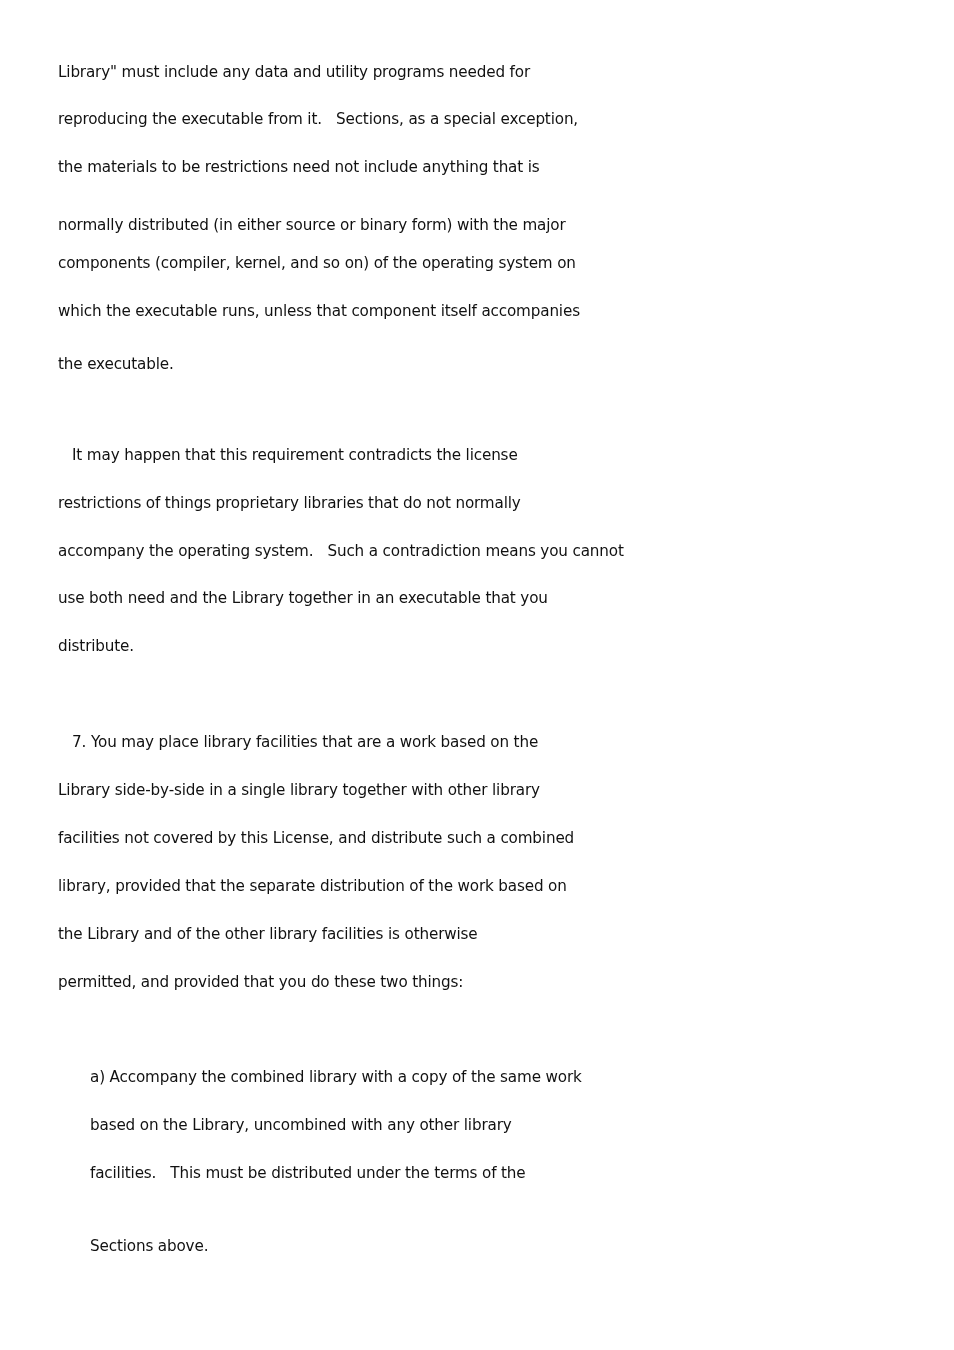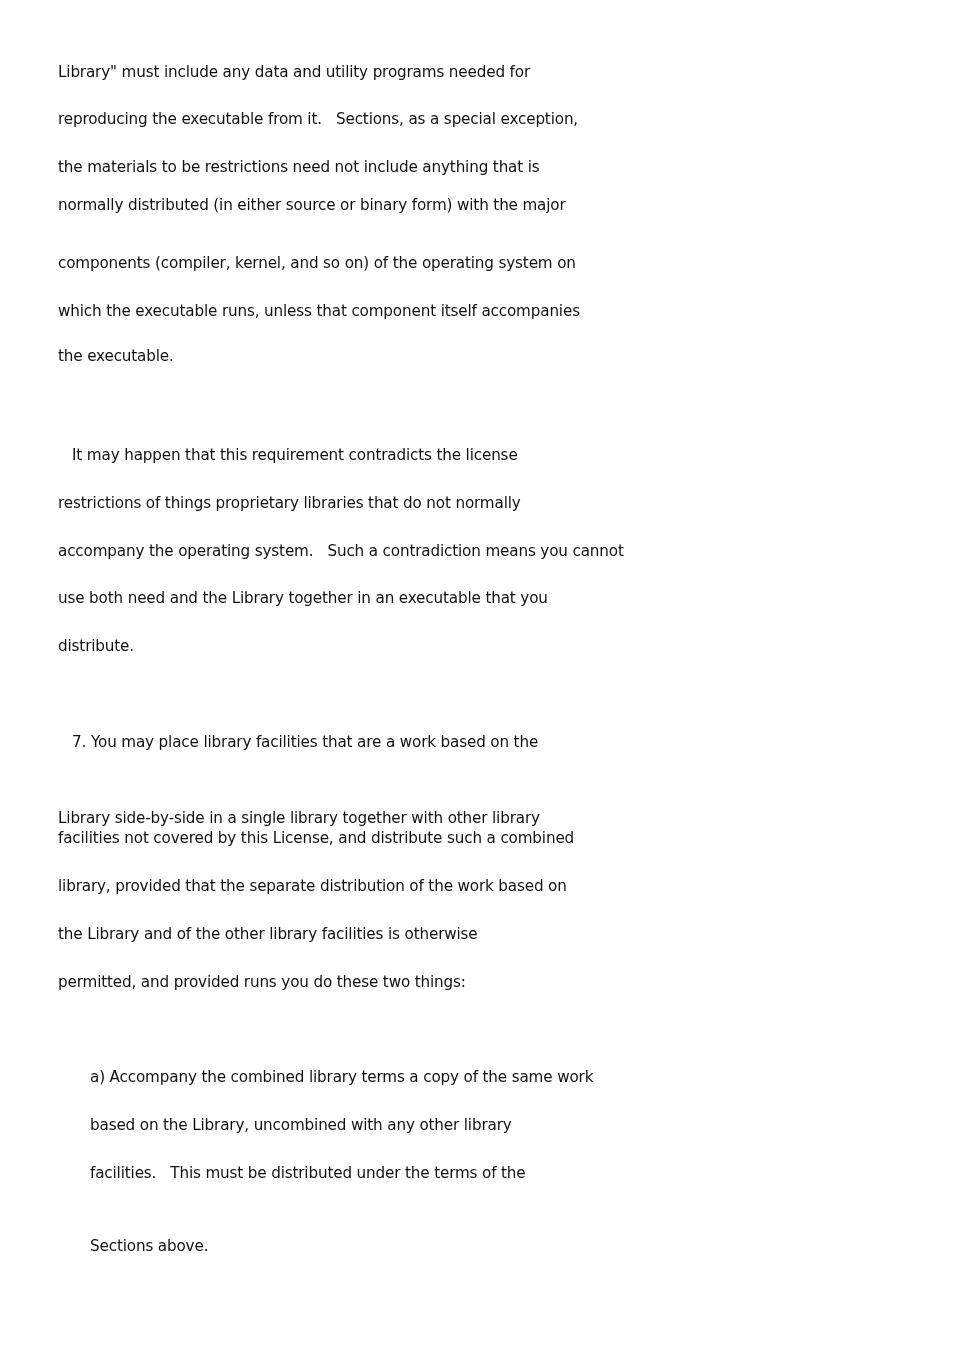--- a/index.html
+++ b/index.html
@@ -21,43 +21,43 @@
 </style>
 </head>
 <body>
 
 <div class="page">
 
   <div>
     <div class="line" style="top:62px">Library" must include any data and utility programs needed for</div>
     <div class="line" style="top:109px">reproducing the executable from it.   Sections, as a special exception,</div>
     <div class="line" style="top:157px">the materials to be restrictions need not include anything that is</div>
-    <div class="line" style="top:195px">normally distributed (in either source or binary form) with the major</div>
+    <div class="line" style="top:215px">normally distributed (in either source or binary form) with the major</div>
     <div class="line" style="top:253px">components (compiler, kernel, and so on) of the operating system on</div>
     <div class="line" style="top:301px">which the executable runs, unless that component itself accompanies</div>
-    <div class="line" style="top:346px">the executable.</div>
+    <div class="line" style="top:354px">the executable.</div>
   </div>
 
   <div>
     <div class="line" style="top:445px">   It may happen that this requirement contradicts the license</div>
     <div class="line" style="top:493px">restrictions of things proprietary libraries that do not normally</div>
     <div class="line" style="top:541px">accompany the operating system.   Such a contradiction means you cannot</div>
     <div class="line" style="top:588px">use both need and the Library together in an executable that you</div>
     <div class="line" style="top:636px">distribute.</div>
   </div>
 
   <div>
     <div class="line" style="top:732px">   7. You may place library facilities that are a work based on the</div>
-    <div class="line" style="top:808px">Library side-by-side in a single library together with other library</div>
+    <div class="line" style="top:780px">Library side-by-side in a single library together with other library</div>
     <div class="line" style="top:828px">facilities not covered by this License, and distribute such a combined</div>
     <div class="line" style="top:876px">library, provided that the separate distribution of the work based on</div>
     <div class="line" style="top:924px">the Library and of the other library facilities is otherwise</div>
-    <div class="line" style="top:972px">permitted, and provided runs you do these two things:</div>
+    <div class="line" style="top:972px">permitted, and provided that you do these two things:</div>
   </div>
 
   <div>
-    <div class="line ind2" style="top:1067px">a) Accompany the combined library terms a copy of the same work</div>
+    <div class="line ind2" style="top:1067px">a) Accompany the combined library with a copy of the same work</div>
     <div class="line ind2" style="top:1115px">based on the Library, uncombined with any other library</div>
     <div class="line ind2" style="top:1163px">facilities.   This must be distributed under the terms of the</div>
     <div class="line ind2" style="top:1236px">Sections above.</div>
   </div>
 
 </div>
 
 </body></html>

